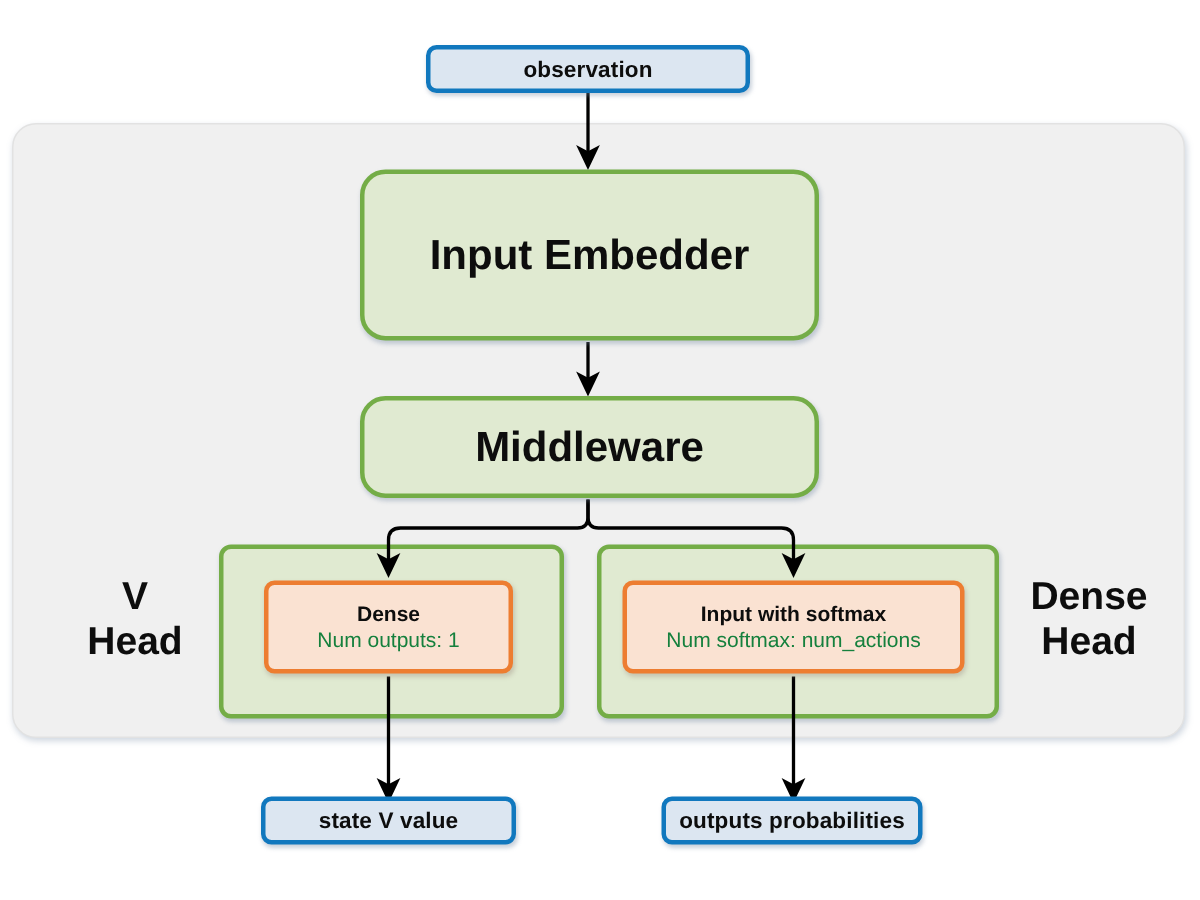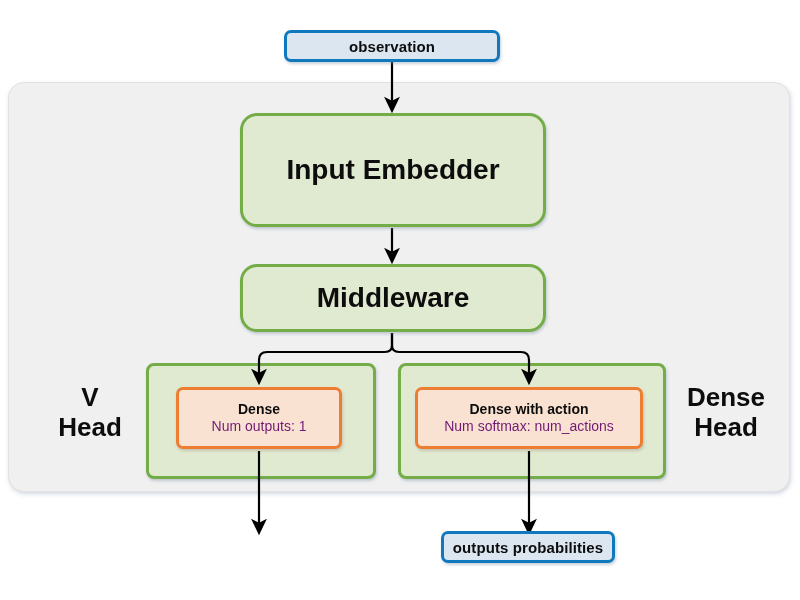--- a/index.html
+++ b/index.html
@@ -82,21 +82,21 @@
   }
   .orange-title {
     font-size: 14px;
     font-weight: bold;
     color: #0d0d0d;
     line-height: 1.25;
   }
   .orange-sub {
     font-size: 14px;
     font-weight: normal;
-    color: #701a75;
+    color: #15803d;
     line-height: 1.25;
   }
   
   #gray-panel {
     position: absolute;
     left: 8px;
     top: 82px;
     width: 782px;
     height: 410px;
     box-sizing: border-box;
@@ -176,27 +176,30 @@
   </div>
 
   <div class="head-caption" style="left:34px; top:383px; width:112px;">
     <div>V</div>
     <div>Head</div>
   </div>
 
   <div class="head-box" style="position:absolute; left:398px; top:363px; width:262px; height:110px;"></div>
 
   <div class="node orange-box" style="left:415px; top:387px; width:228px; height:62px;">
-    <span class="orange-title">Dense with action</span>
+    <span class="orange-title">Input with softmax</span>
     <span class="orange-sub">Num softmax: num_actions</span>
   </div>
 
   <div class="head-caption" style="left:664px; top:383px; width:124px;">
     <div>Dense</div>
     <div>Head</div>
   </div>
 
+  <div class="node io-box" style="left:174px; top:531px; width:170px; height:32px;">
+    <span class="io-label">state V value</span>
+  </div>
 
   <div class="node io-box" style="left:441px; top:531px; width:174px; height:32px;">
     <span class="io-label">outputs probabilities</span>
   </div>
 
 </div>
 
 </body></html>

